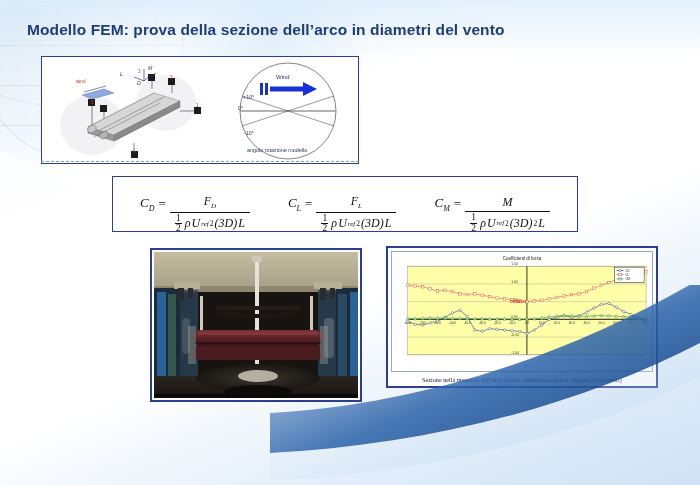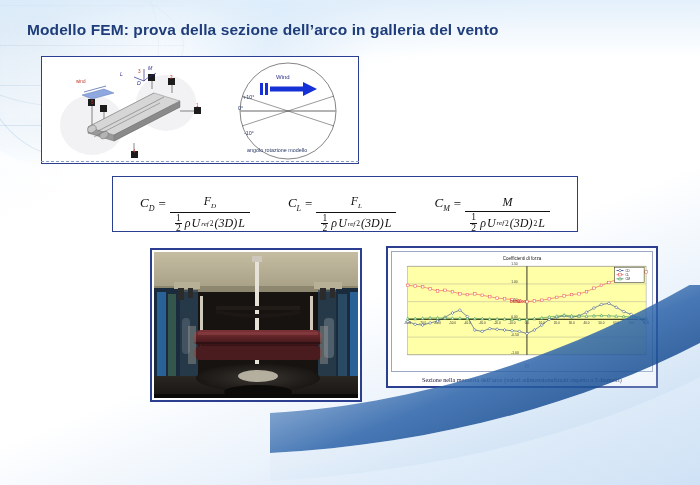--- a/index.html
+++ b/index.html
@@ -134,21 +134,21 @@
   <div class="globe">
 
     <div class="globe-lat" style="top:34%"></div>
     <div class="globe-lat" style="top:50%"></div>
     <div class="globe-lat" style="top:66%"></div>
     <div class="globe-lat" style="top:82%"></div>
   </div>
   <div class="cloudstreak"></div>
   <div class="topfade"></div>
 
-  <div class="title">Modello FEM: prova della sezione dell’arco in galleria del vento</div>
+  <div class="title">Modello FEM: prova della sezione dell’arco in diametri del vento</div>
 
   <div class="diagram-panel">
 
     <svg class="model3d" viewBox="0 0 170 104">
       <ellipse cx="44" cy="66" rx="32" ry="30" fill="#f2f2f4"></ellipse>
       <ellipse cx="118" cy="44" rx="30" ry="28" fill="#f2f2f4"></ellipse>
 
       <g stroke="#111" stroke-width="0.5" fill="none">
         <path d="M44 70 L44 44"></path>
         <path d="M56 74 L56 50"></path>

